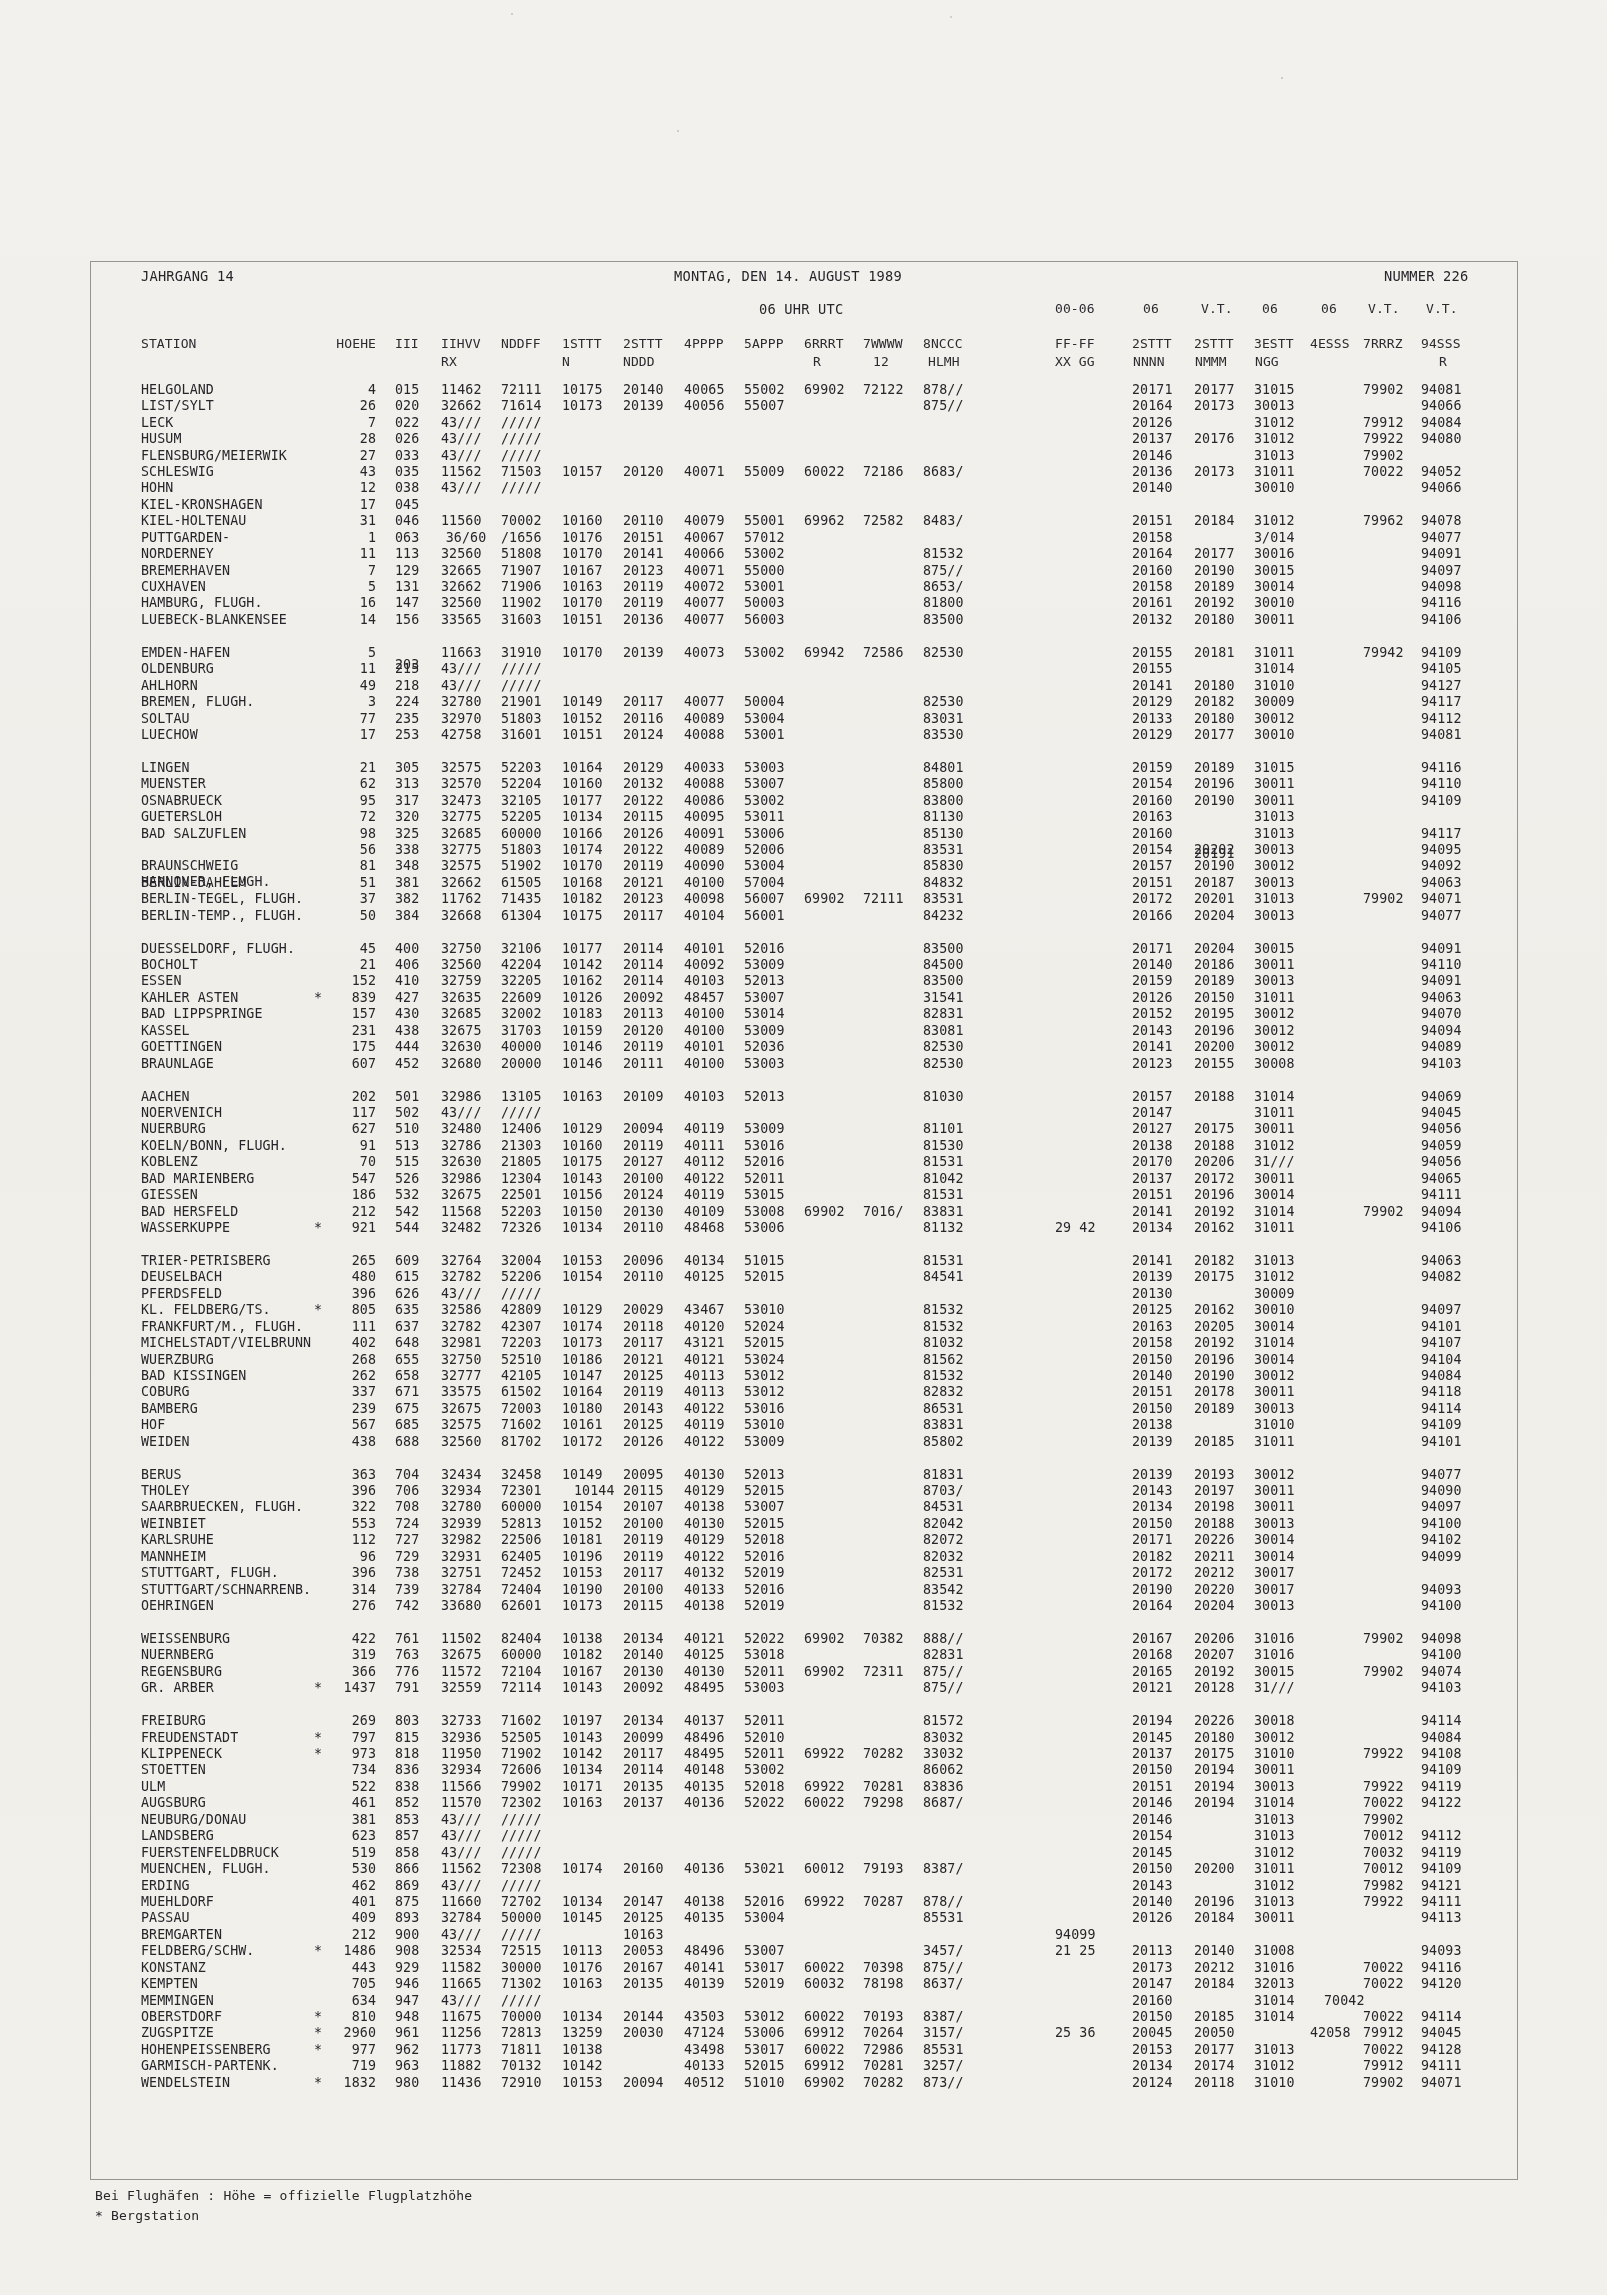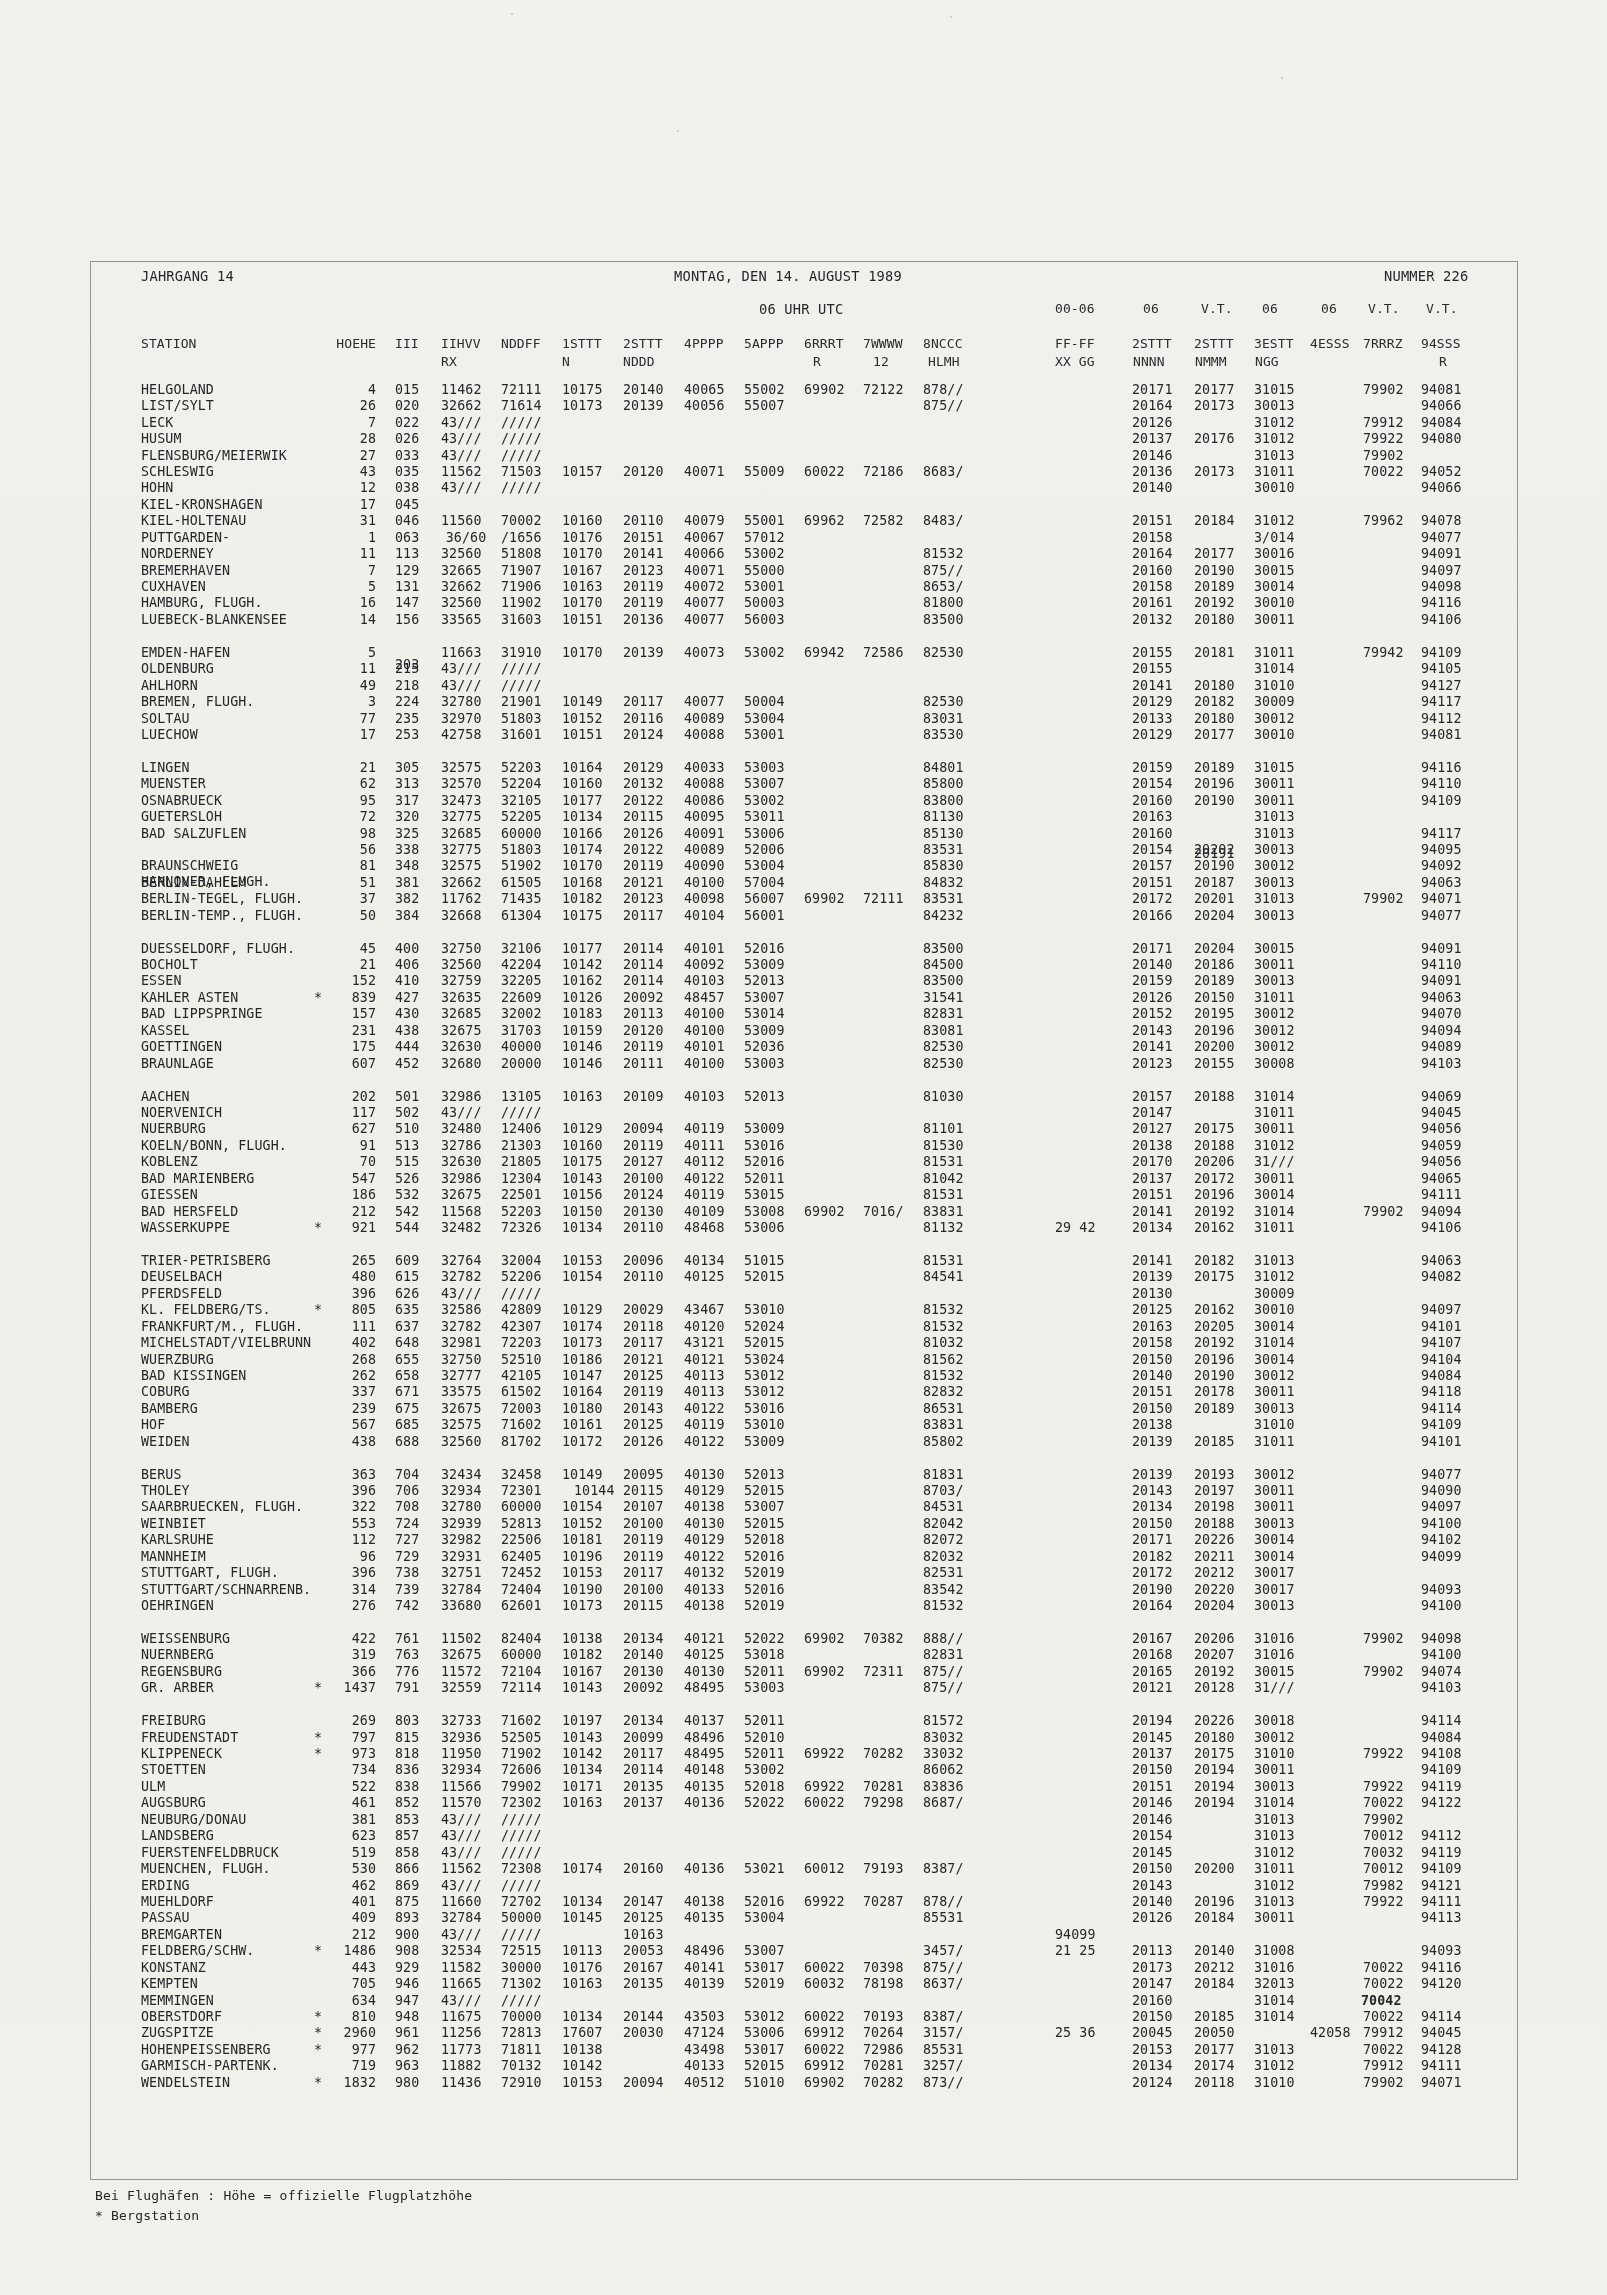--- a/index.html
+++ b/index.html
@@ -1487,21 +1487,21 @@
         <span class="cell" style="left: 1421px; width: 56px;">94120</span>
       </div>
       <div class="row" style="top: 1993px;">
         <span class="cell" style="left: 141px; width: 172px;">MEMMINGEN</span>
         <span class="cell" style="left: 320px; width: 56px; text-align: right;">634</span>
         <span class="cell" style="left: 395px; width: 39px;">947</span>
         <span class="cell" style="left: 441px; width: 50px;">43///</span>
         <span class="cell" style="left: 501px; width: 50px;">/////</span>
         <span class="cell" style="left: 1132px; width: 50px;">20160</span>
         <span class="cell" style="left: 1254px; width: 50px;">31014</span>
-        <span class="cell" style="left: 1361px; width: 50px; font-weight: bold;">70042</span>
+        <span class="cell" style="left: 1324px; width: 50px;">70042</span>
       </div>
       <div class="row" style="top: 2009px;">
         <span class="cell" style="left: 141px; width: 172px;">OBERSTDORF</span>
         <span class="cell" style="left: 314px; width: 11.3px;">*</span>
         <span class="cell" style="left: 320px; width: 56px; text-align: right;">810</span>
         <span class="cell" style="left: 395px; width: 39px;">948</span>
         <span class="cell" style="left: 441px; width: 50px;">11675</span>
         <span class="cell" style="left: 501px; width: 50px;">70000</span>
         <span class="cell" style="left: 562px; width: 50px;">10134</span>
         <span class="cell" style="left: 623px; width: 50px;">20144</span>
@@ -1516,21 +1516,21 @@
         <span class="cell" style="left: 1363px; width: 50px;">70022</span>
         <span class="cell" style="left: 1421px; width: 56px;">94114</span>
       </div>
       <div class="row" style="top: 2025px;">
         <span class="cell" style="left: 141px; width: 172px;">ZUGSPITZE</span>
         <span class="cell" style="left: 314px; width: 11.3px;">*</span>
         <span class="cell" style="left: 320px; width: 56px; text-align: right;">2960</span>
         <span class="cell" style="left: 395px; width: 39px;">961</span>
         <span class="cell" style="left: 441px; width: 50px;">11256</span>
         <span class="cell" style="left: 501px; width: 50px;">72813</span>
-        <span class="cell" style="left: 562px; width: 50px;">17607</span>
+        <span class="cell" style="left: 562px; width: 50px;">13259</span>
         <span class="cell" style="left: 623px; width: 50px;">20030</span>
         <span class="cell" style="left: 684px; width: 50px;">47124</span>
         <span class="cell" style="left: 744px; width: 50px;">53006</span>
         <span class="cell" style="left: 804px; width: 50px;">69912</span>
         <span class="cell" style="left: 863px; width: 50px;">70264</span>
         <span class="cell" style="left: 923px; width: 56px;">3157/</span>
         <span class="cell" style="left: 1055px; width: 64px;">25 36</span>
         <span class="cell" style="left: 1132px; width: 50px;">20045</span>
         <span class="cell" style="left: 1194px; width: 50px;">20050</span>
         <span class="cell" style="left: 1310px; width: 50px;">42058</span>

